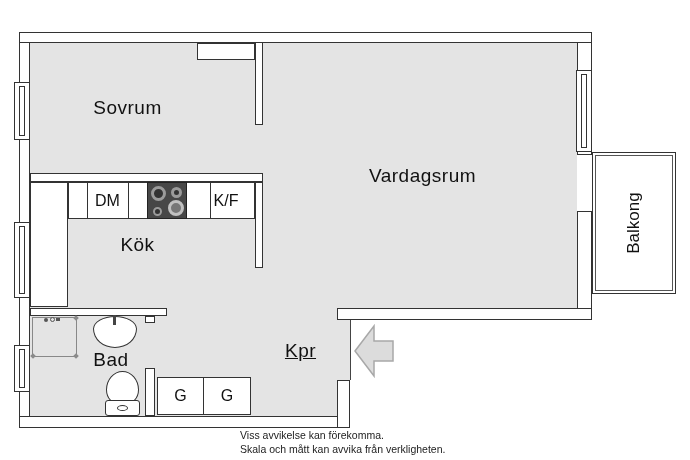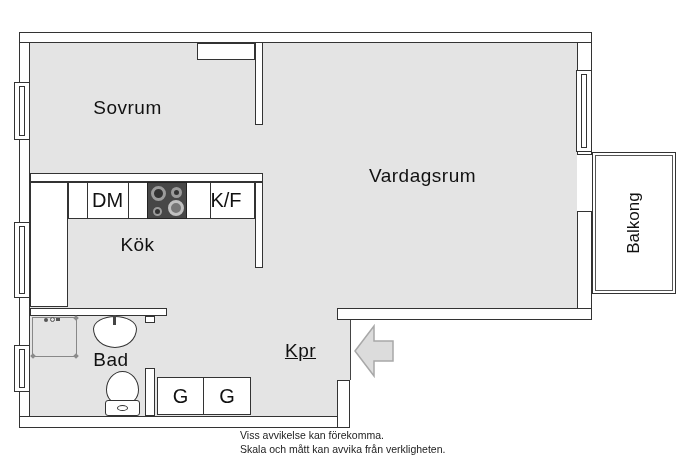--- a/index.html
+++ b/index.html
@@ -4,21 +4,21 @@
 <style>
   html,body{margin:0;padding:0;background:#fff;}
   .plan{position:relative;width:690px;height:460px;background:#fff;overflow:hidden;
         font-family:"Liberation Sans","DejaVu Sans",sans-serif;}
   .abs{position:absolute;box-sizing:border-box;}
   .floor{background:#e4e4e4;}
   .wall{background:#fff;border:1px solid #333;}
   .thin{background:#444;}
   .lbl{color:#111;text-align:center;}
   .room-lbl{font-size:19px;letter-spacing:0.5px;}
-  .cell{display:flex;align-items:center;justify-content:center;font-size:20px;color:#111;}
+  .cell{display:flex;align-items:center;justify-content:center;font-size:16px;color:#111;}
   .window{background:#fff;border:1px solid #333;}
   .pane{position:absolute;left:4px;right:4px;top:3px;bottom:3px;border:1px solid #333;background:#fff;}
   .vline{background:#333;width:1px;}
   .burner{position:absolute;border-radius:50%;box-sizing:border-box;}
   .diamond{position:absolute;width:4px;height:4px;background:#8a8a8a;transform:rotate(45deg);}
   .disc{font-size:10.5px;color:#222;white-space:nowrap;}
 </style>
 </head>
 <body>
 

